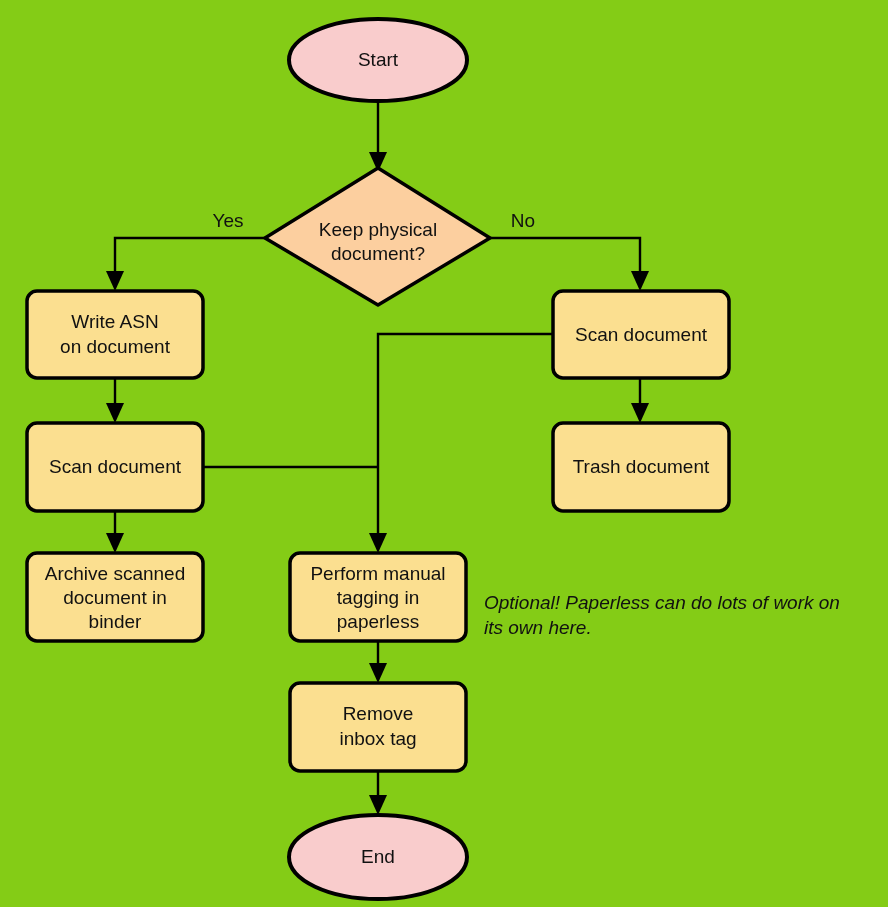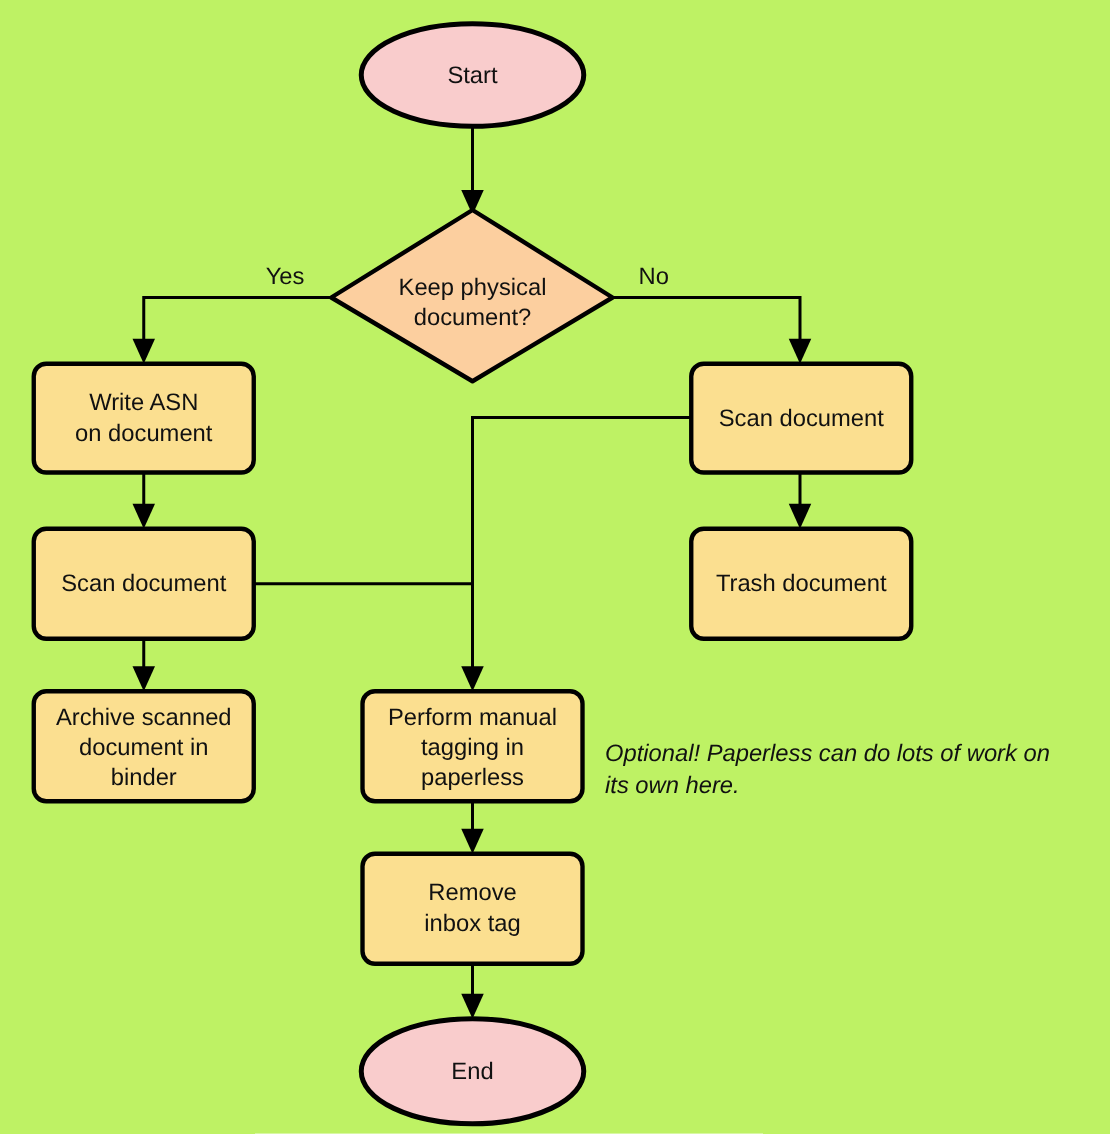--- a/index.html
+++ b/index.html
@@ -62,21 +62,21 @@
     font-size: 19px;
     font-style: italic;
     fill: #111111;
     text-anchor: start;
     dominant-baseline: middle;
   }
 </style>
 </head>
 <body>
 
-<div id="flowchart-root" style="background: #bef264;">
+<div id="flowchart-root" style="background: #84cc16;">
   <svg class="diagram" viewBox="0 0 888 907" xmlns="http://www.w3.org/2000/svg">
 
     <g>
       <line class="edge-line" x1="378" y1="101" x2="378" y2="160"></line>
       <polygon class="edge-arrow" points="378,172 369,152 387,152"></polygon>
     </g>
 
     <g>
       <path class="edge-line" d="M 265 238 L 115 238 L 115 279"></path>
       <polygon class="edge-arrow" points="115,291 106,271 124,271"></polygon>

